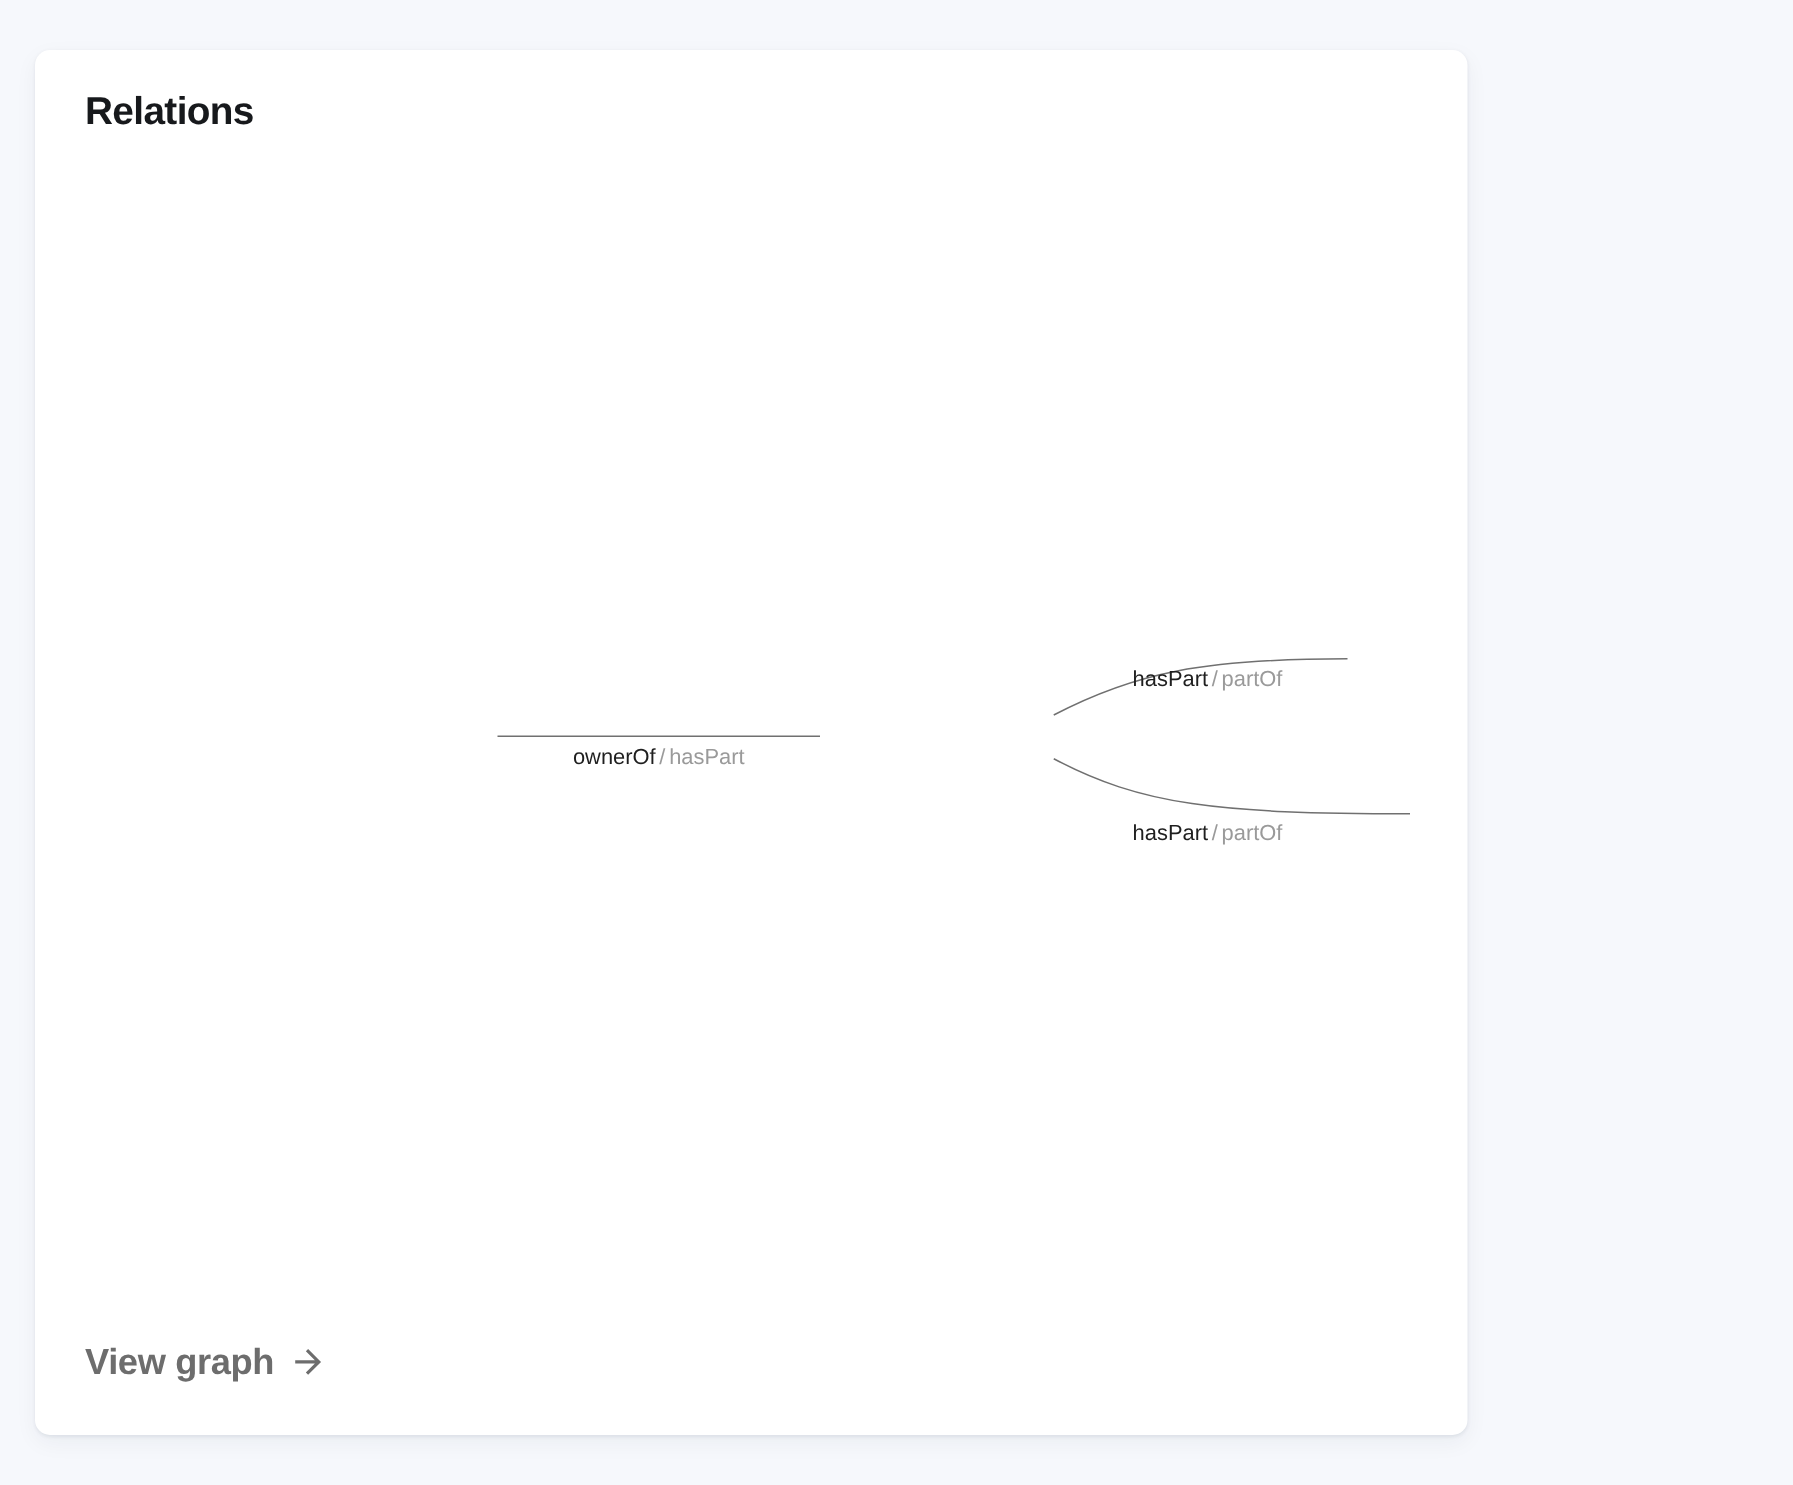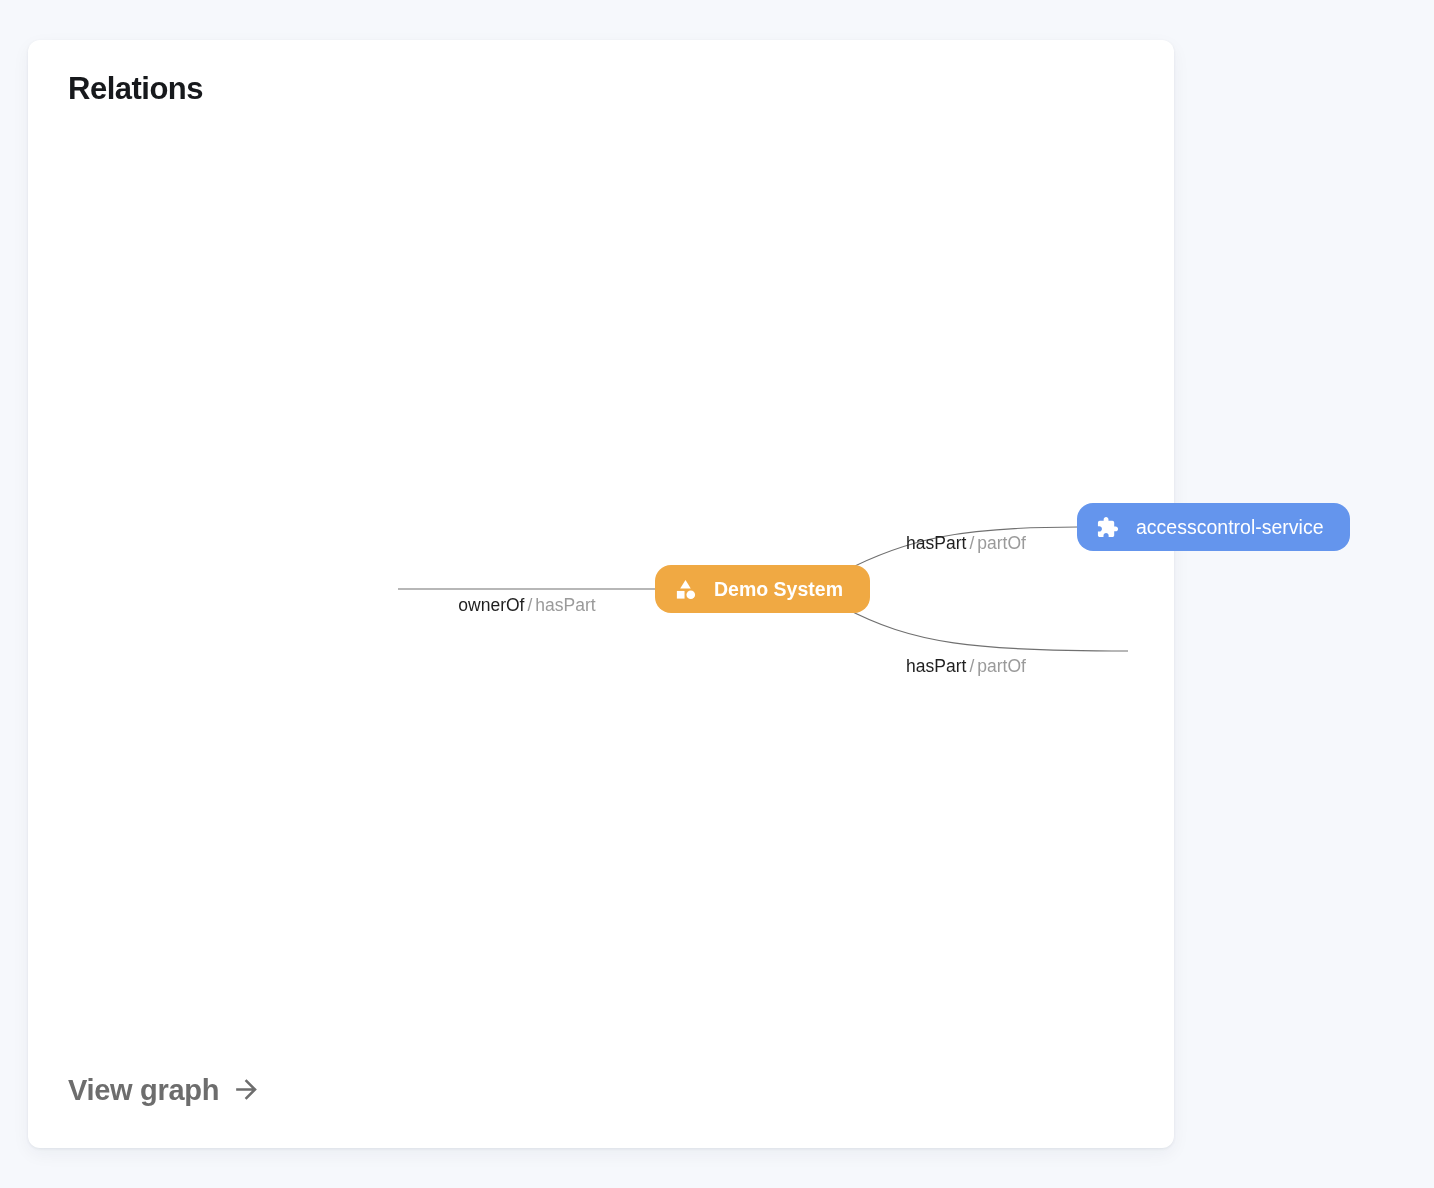--- a/index.html
+++ b/index.html
@@ -90,39 +90,21 @@
   <div class="card-title">Relations</div>
 
   <div class="graph-area">
     <svg class="edges" viewBox="0 0 1370 1108" aria-hidden="true">
       <path class="edge" d="M 370 549 L 628 549"></path>
       <path class="edge" d="M 815 532 C 880 498, 935 487, 1050 487"></path>
       <path class="edge" d="M 815 567 C 885 604, 945 611, 1100 611"></path>
     </svg>
 
 
-    <div class="node orange" style="left:627px; top:525px;">
-      <span class="icon">
-        <svg viewBox="0 0 24 24">
-            <path d="M12 2l-5.5 9h11z"></path>
-            <circle cx="17.5" cy="17.5" r="4.5"></circle>
-            <path d="M3 13.5h8v8H3z"></path>
-          </svg>
-      </span>
-      <span>Demo System</span>
-    </div>
 
-    <div class="node blue" style="left:1049px; top:463px;">
-      <span class="icon">
-        <svg viewBox="0 0 24 24">
-            <path d="M20.5 11H19V7c0-1.1-.9-2-2-2h-4V3.5C13 2.12 11.88 1 10.5 1S8 2.12 8 3.5V5H4c-1.1 0-1.99.9-1.99 2v3.8H3.5c1.49 0 2.7 1.21 2.7 2.7s-1.21 2.7-2.7 2.7H2V20c0 1.1.9 2 2 2h3.8v-1.5c0-1.49 1.21-2.7 2.7-2.7 1.49 0 2.7 1.21 2.7 2.7V22H17c1.1 0 2-.9 2-2v-4h1.5c1.38 0 2.5-1.12 2.5-2.5S21.88 11 20.5 11z"></path>
-          </svg>
-      </span>
-      <span>accesscontrol-service</span>
-    </div>
 
 
     <div class="edge-label" style="left:499px; top:555px;">
       <span class="primary">ownerOf</span><span class="sep">/</span><span class="secondary">hasPart</span>
     </div>
 
     <div class="edge-label" style="left:938px; top:493px;">
       <span class="primary">hasPart</span><span class="sep">/</span><span class="secondary">partOf</span>
     </div>
 

